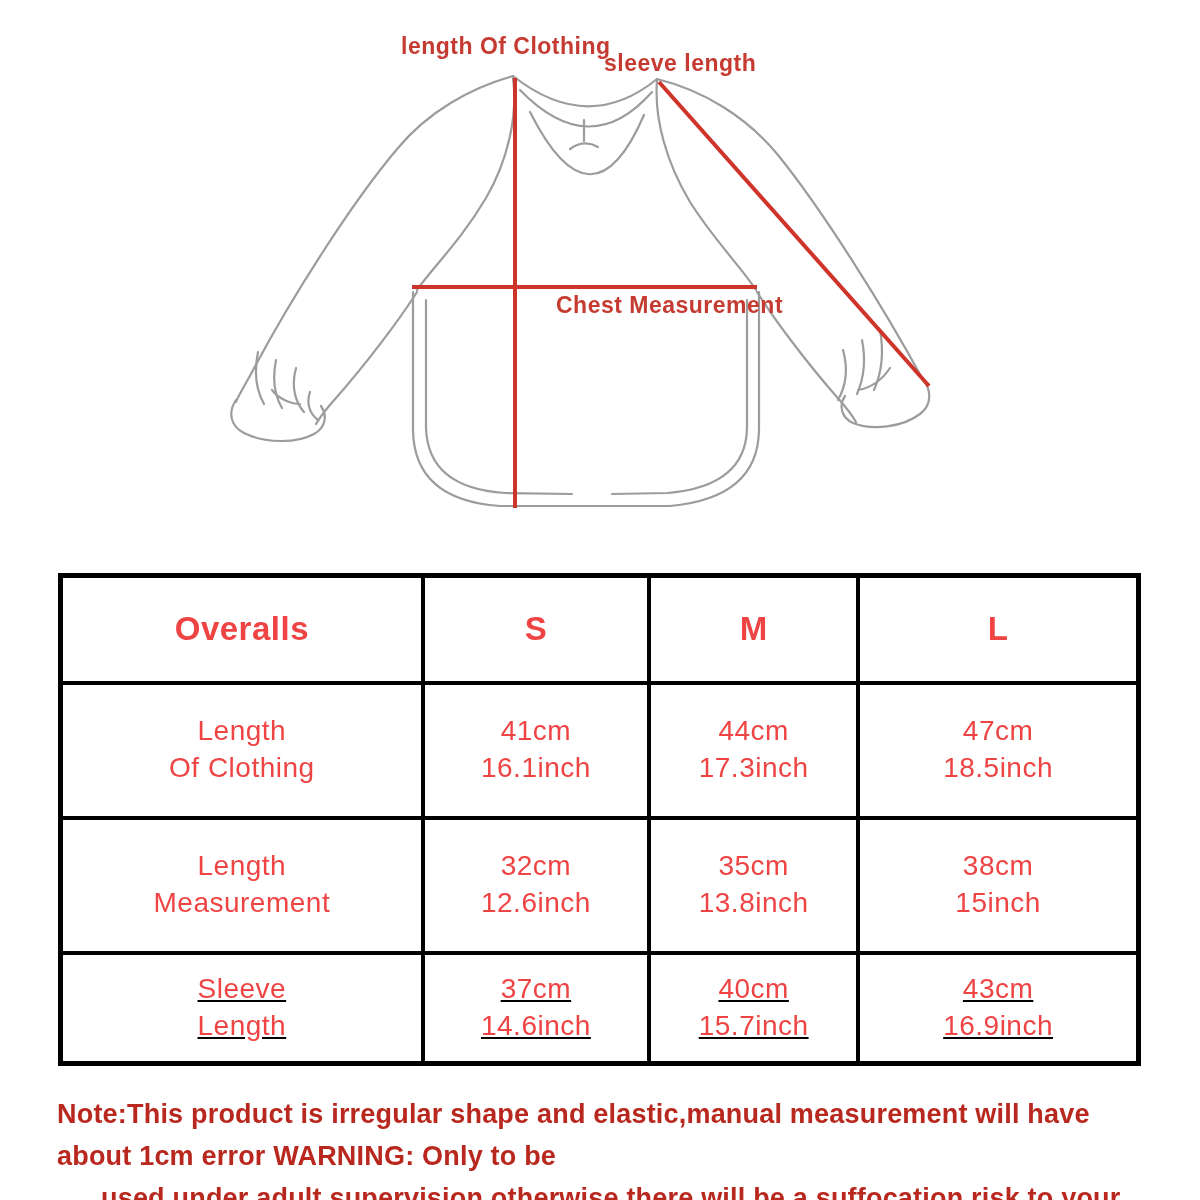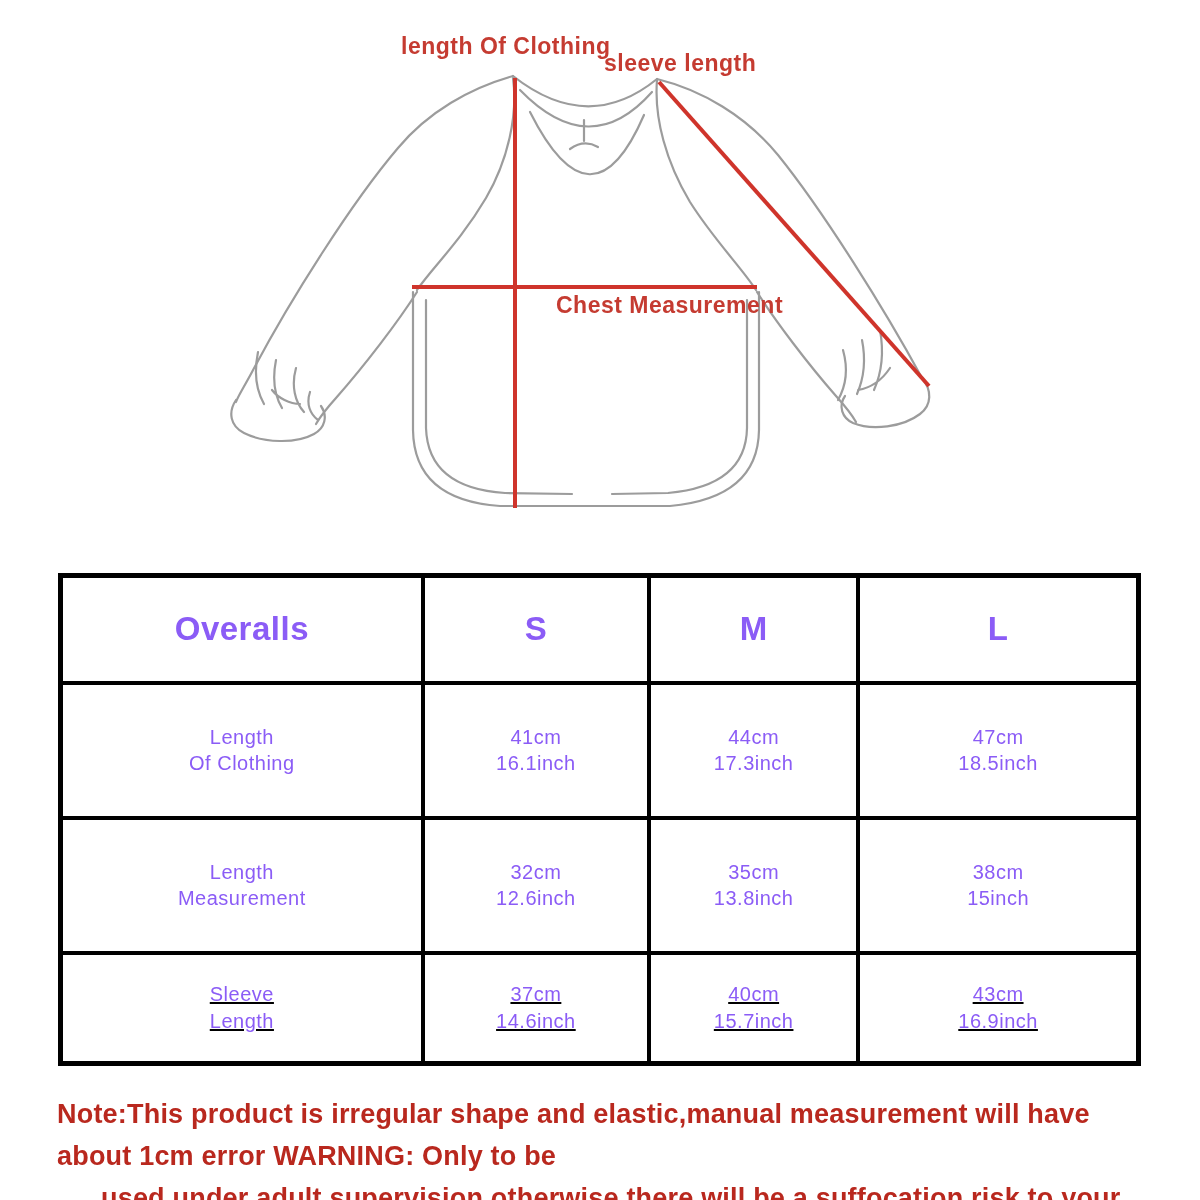--- a/index.html
+++ b/index.html
@@ -24,24 +24,24 @@
   .label-chest{left:556px;top:292px;}
 
   
   table.size-table{
     position:absolute;left:58px;top:573px;width:1083px;height:488px;
     border-collapse:collapse;table-layout:fixed;background:#ffffff;
     border:5px solid #000;
   }
   table.size-table th,table.size-table td{
     border:4px solid #000;text-align:center;vertical-align:middle;
-    color:#8b5cf6;white-space:pre-line;padding:0;
+    color:#ef4444;white-space:pre-line;padding:0;
   }
   table.size-table th{font-size:33px;font-weight:700;letter-spacing:.5px;}
-  table.size-table td{font-size:20px;font-weight:400;line-height:1.32;letter-spacing:.5px;margin-top:28px;}
+  table.size-table td{font-size:28px;font-weight:400;line-height:1.32;letter-spacing:.5px;margin-top:28px;}
   tr.hrow{height:107px;}
   tr.r1{height:135px;}
   tr.r2{height:135px;}
   tr.r3{height:111px;text-decoration:underline;}
 
   
   .note{
     position:absolute;left:57px;top:1094px;width:1110px;
     color:#b9281e;font-size:27px;font-weight:600;line-height:1.55;
     letter-spacing:.2px;

